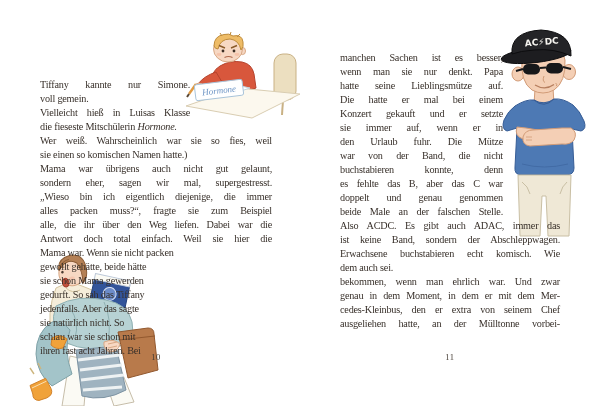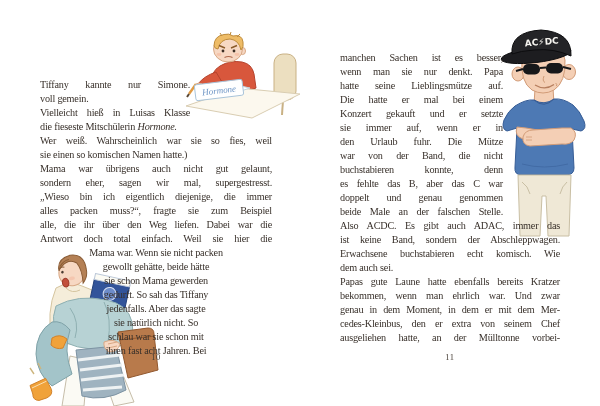--- a/index.html
+++ b/index.html
@@ -4,21 +4,21 @@
 <style>
   html,body{margin:0;padding:0;background:#ffffff;}
   .spread{position:relative;width:600px;height:406px;background:#ffffff;overflow:hidden;
           font-family:"Liberation Serif",serif;color:#38302a;}
   .page{position:absolute;top:0;height:406px;}
   .page.left{left:0;width:300px;}
   .page.right{left:300px;width:300px;}
   .col{position:absolute;font-size:10.2px;line-height:14px;letter-spacing:-0.2px;}
   .line{height:14px;line-height:14px;}
   .j{text-align:justify;text-align-last:justify;}
-  .r{text-align:center;}
+  .r{text-align:left;}
   .pagenum{position:absolute;font-size:8.5px;letter-spacing:0.6px;color:#453c34;text-align:center;}
   em{font-style:italic;}
   .illo{position:absolute;}
   svg{display:block;overflow:visible;}
   svg *{vector-effect:non-scaling-stroke;}
 </style>
 </head>
 <body>
 
 <div class="spread">
@@ -191,21 +191,20 @@
           <div class="line j">doppelt und genau genommen</div>
           <div class="line j">beide Male an der falschen Stelle.</div>
         </div>
       <div>
           <div class="line j">Also ACDC. Es gibt auch ADAC, immer das</div>
           <div class="line j">ist keine Band, sondern der Abschleppwagen.</div>
           <div class="line j">Erwachsene buchstabieren echt komisch. Wie</div>
         </div>
       <div class="line">dem auch sei.</div>
       <div>
-          <div class="line j">Papas gute Laune hatte ebenfalls bereits Kratzer</div>
           <div class="line j">bekommen, wenn man ehrlich war. Und zwar</div>
           <div class="line j">genau in dem Moment, in dem er mit dem Mer-</div>
           <div class="line j">cedes-Kleinbus, den er extra von seinem Chef</div>
           <div class="line j">ausgeliehen hatte, an der Mülltonne vorbei-</div>
         </div>
     </div>
 
     <div class="pagenum" style="left:40px;top:352px;width:220px;">11</div>
   </section>
 

